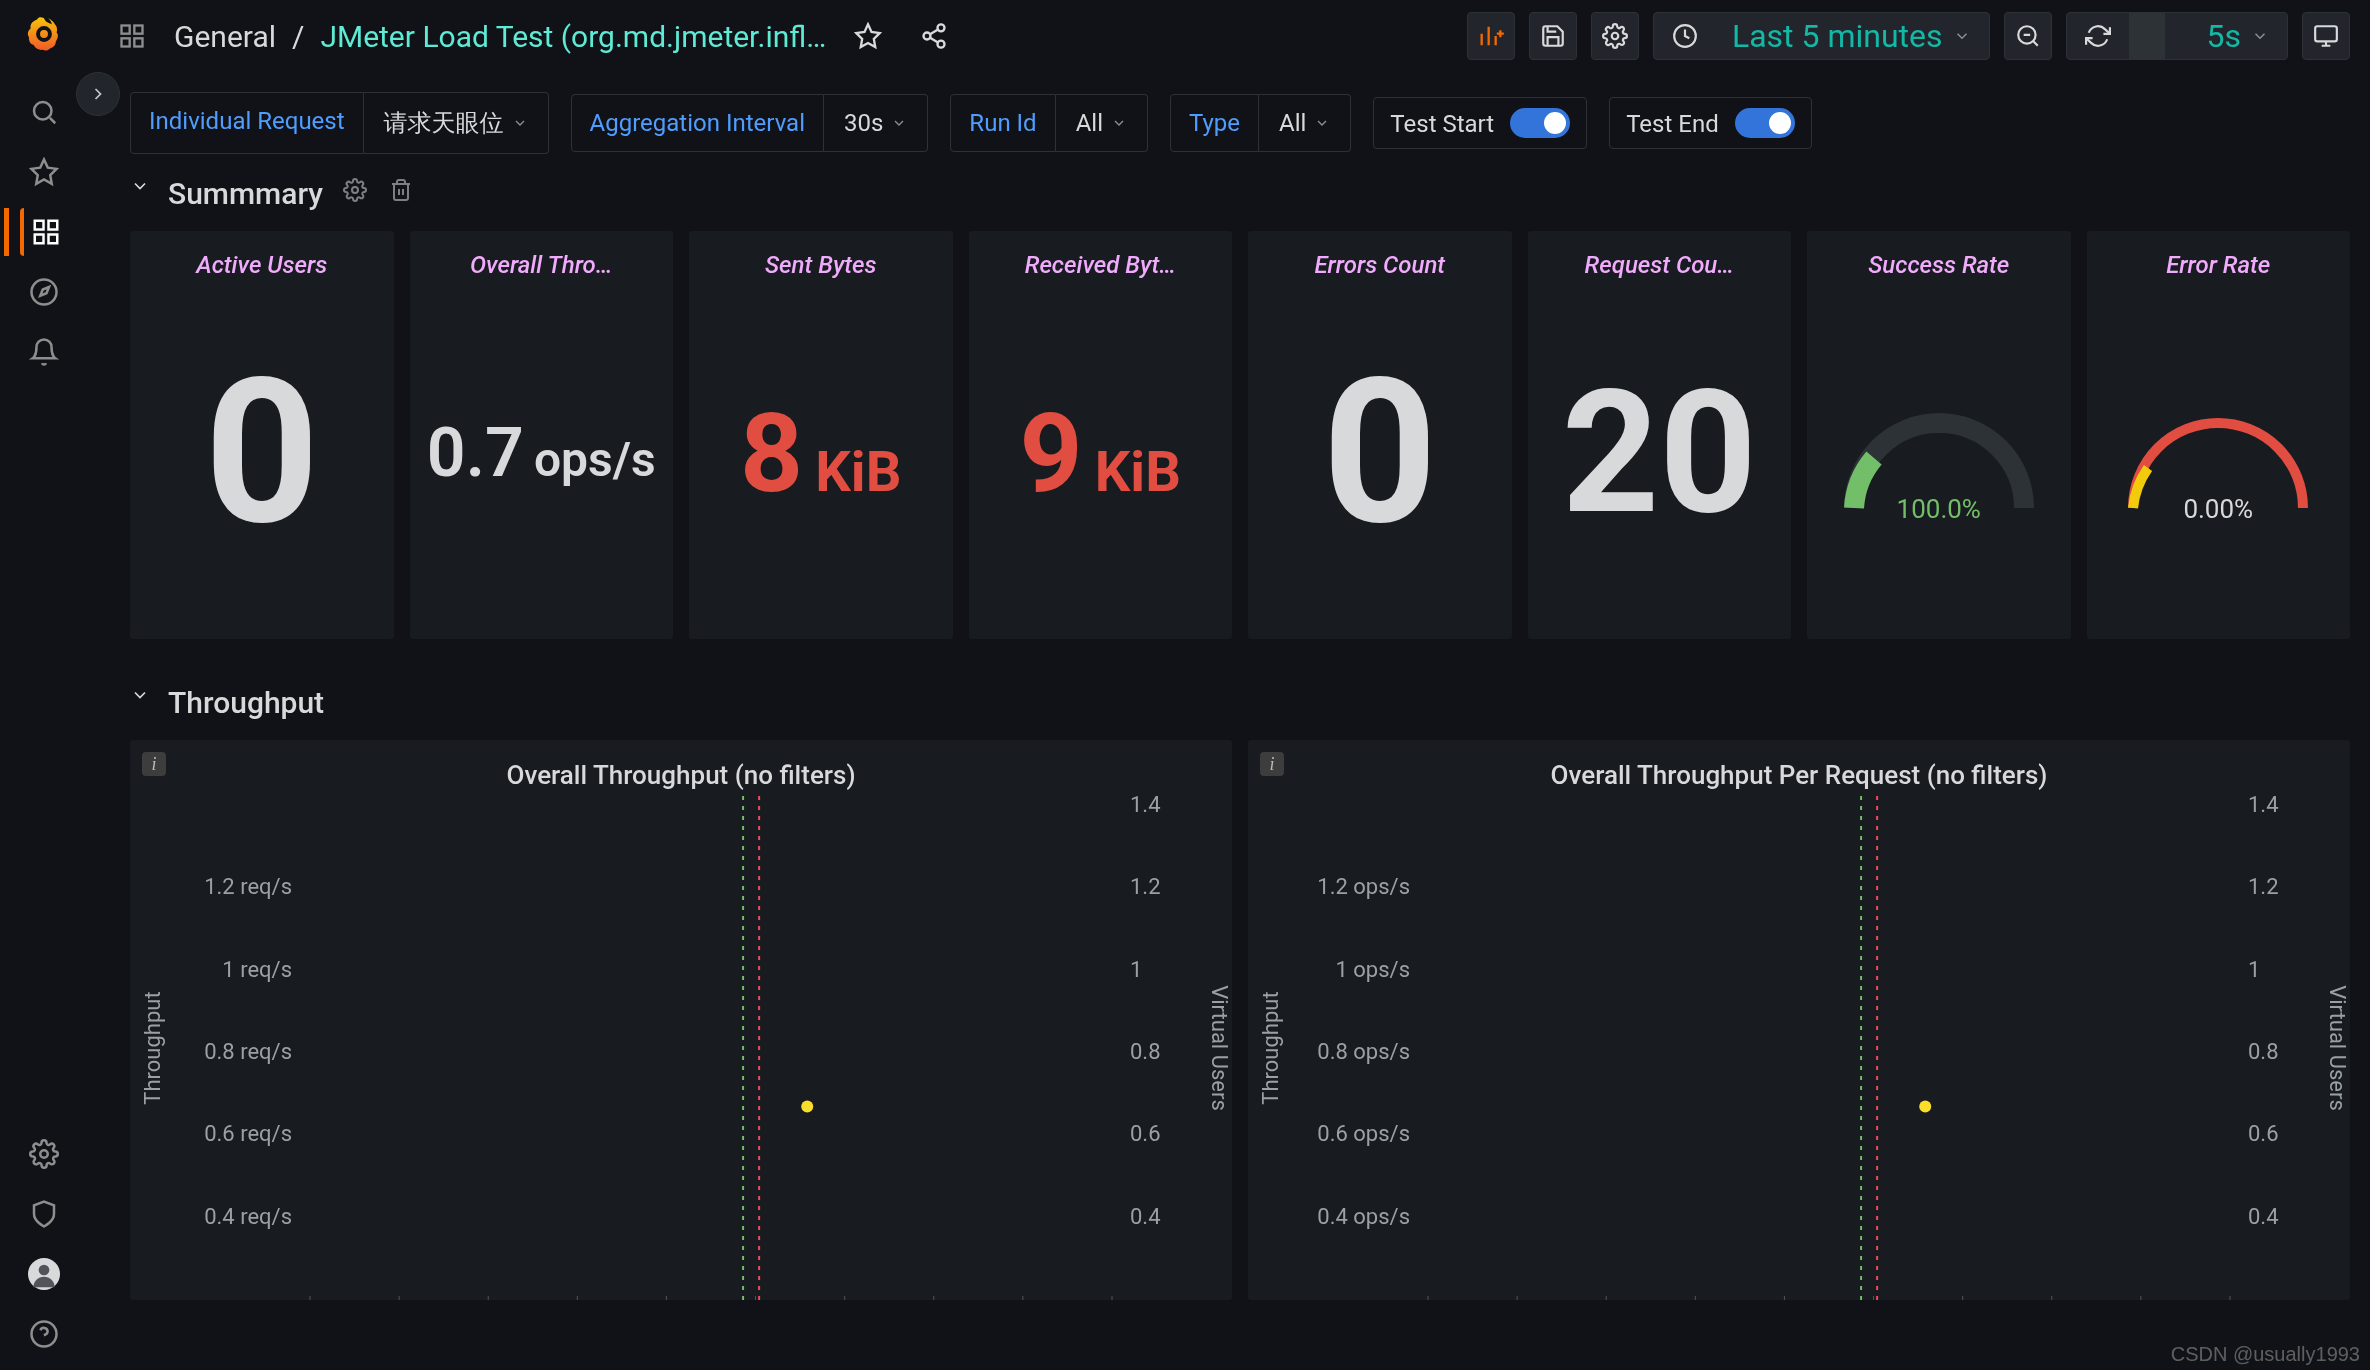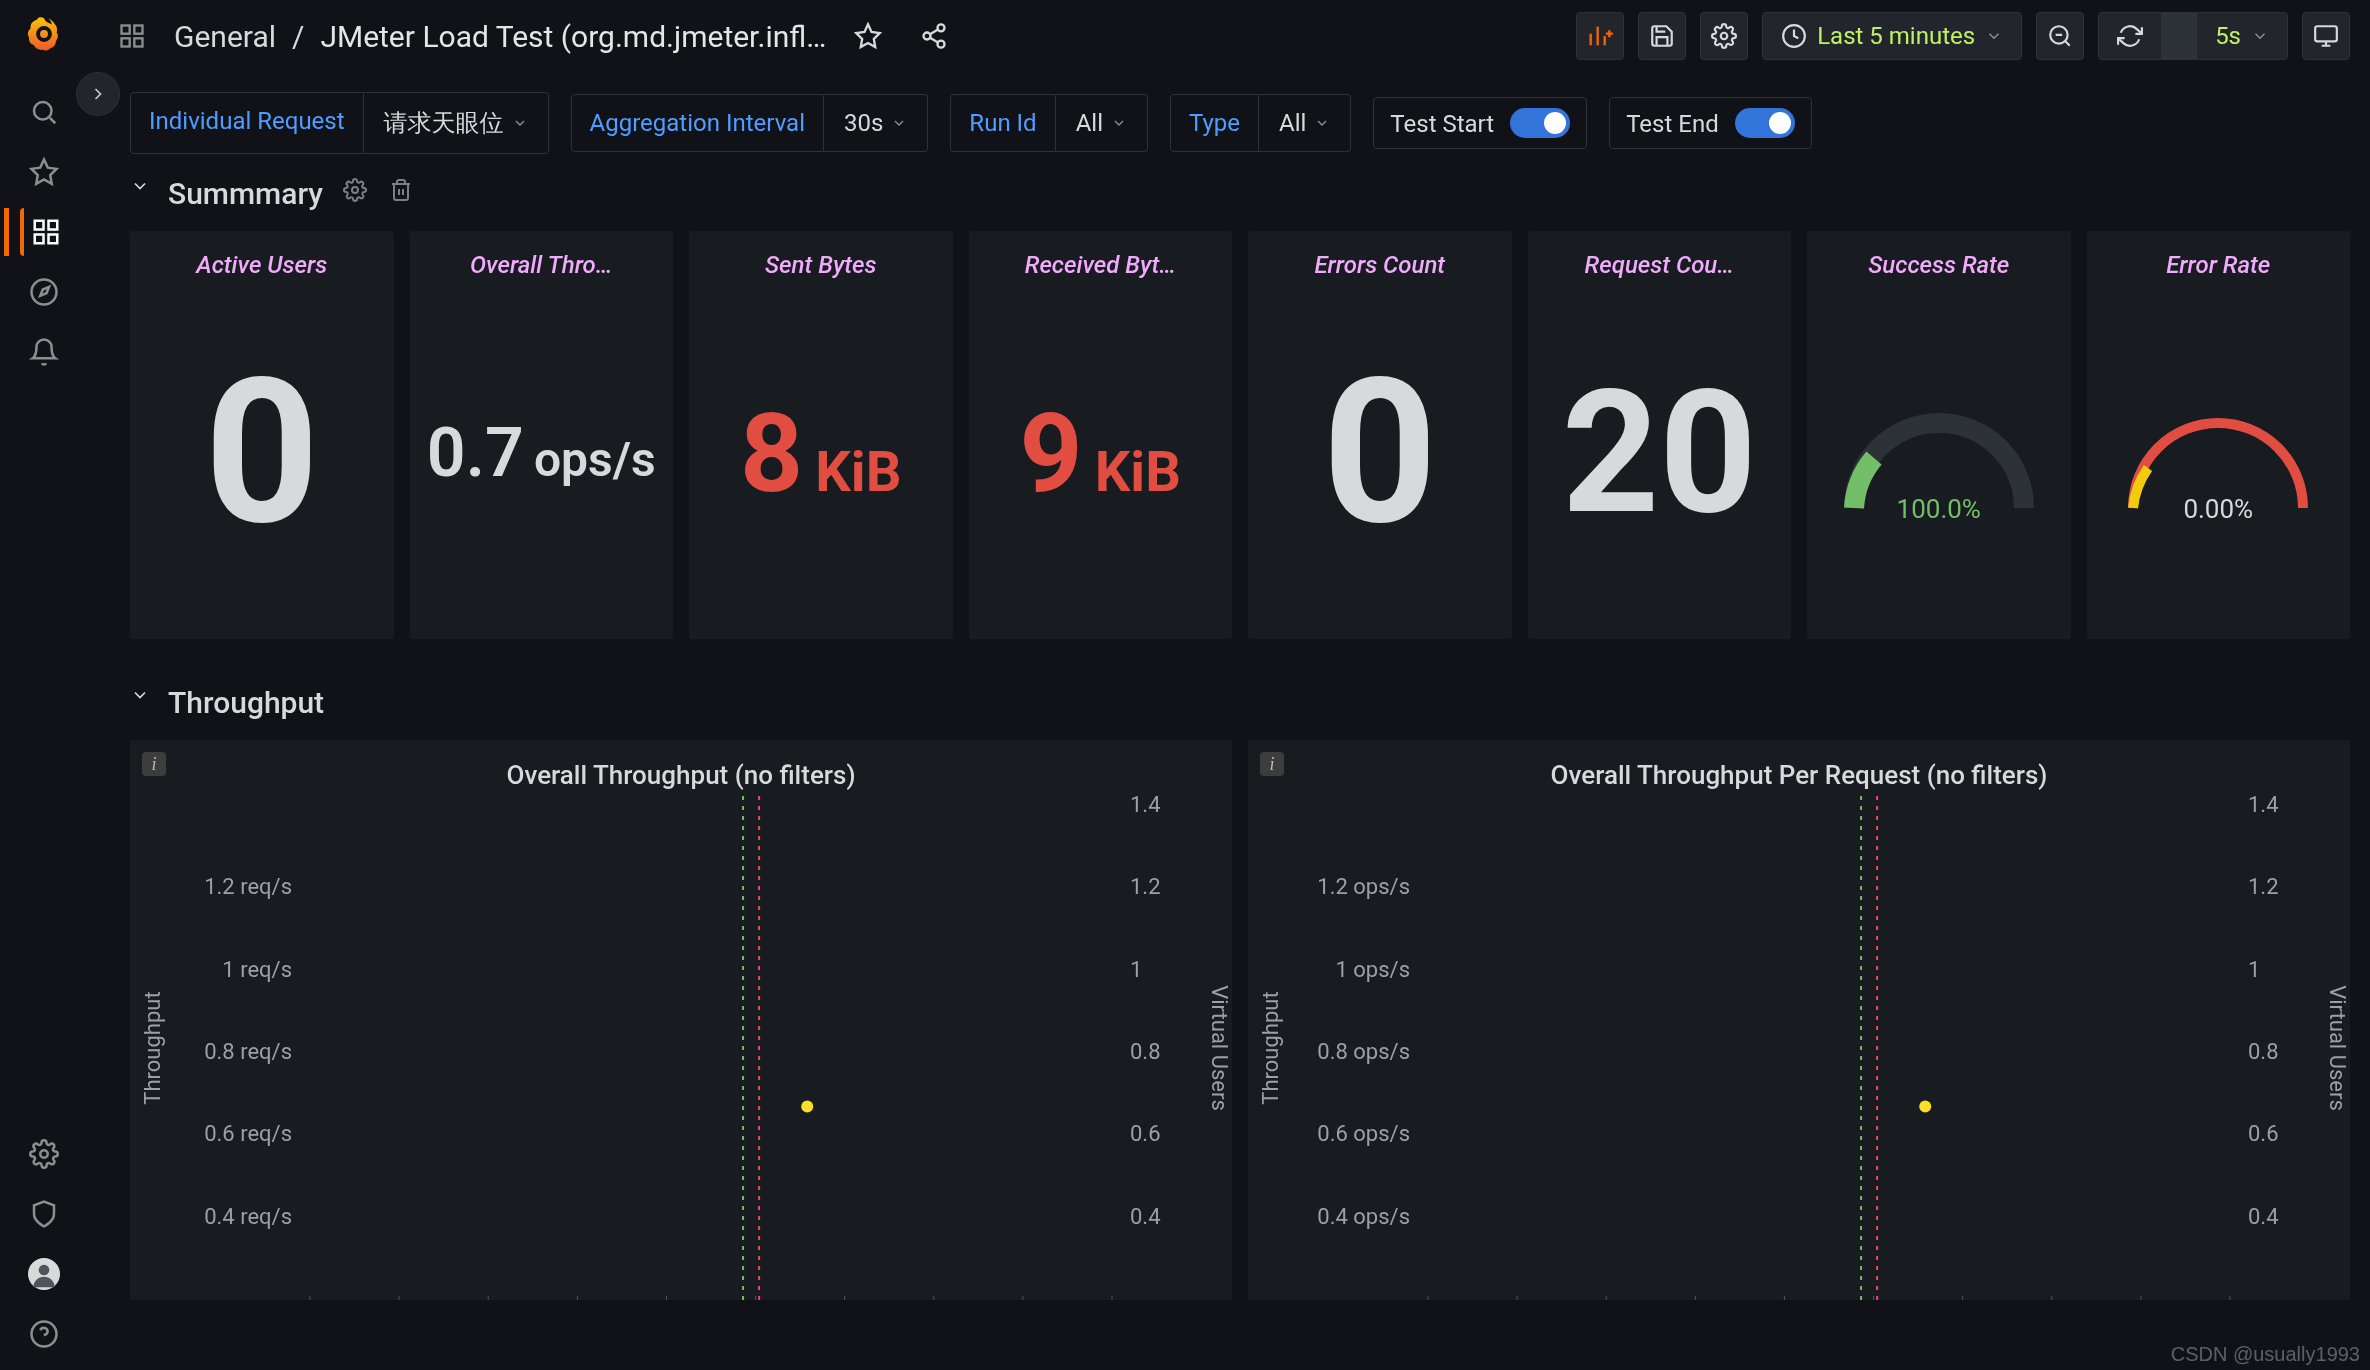--- a/index.html
+++ b/index.html
@@ -11,30 +11,30 @@
 .sidebar .nav-icon { width: 48px; height: 48px; display: flex; align-items: center; justify-content: center; border-radius: 4px; color: #8e8e8e; cursor: pointer; margin-bottom: 12px; }
 .sidebar .nav-icon.active { border-left: 4px solid #f46800; color: #fff; padding-left: 0; position: relative; }
 .sidebar .nav-icon.active::before { content:""; position:absolute; left:-20px; top:0; bottom:0; width:5px; background:#f46800; }
 .sidebar .spacer { flex: 1; }
 .sidebar-pop { position: absolute; left: 76px; top: 72px; width: 44px; height: 44px; background: #22252b; border-radius: 50%; display:flex; align-items:center; justify-content:center; color:#ccc; cursor:pointer; z-index:15; border:1px solid #2c3235;}
 svg { display:block; }
 
 
 .topbar { position: absolute; left: 88px; right: 0; top: 0; height: 72px; display: flex; align-items: center; padding: 0 20px; gap: 18px; background: #111217; z-index: 5;}
 .bc { display: flex; align-items: center; gap: 16px; min-width: 0; font-size: 30px; font-weight: 400; color: #d8d9da; }
-.bc .dash-link { color: #e5e5e5; white-space: nowrap; overflow: hidden; text-overflow: ellipsis; max-width: 780px; }
+.bc .dash-link { color: #5eead4; white-space: nowrap; overflow: hidden; text-overflow: ellipsis; max-width: 780px; }
 .bc .folder { color: #d8d9da; }
 .top-icon { width: 48px; height: 48px; display:flex; align-items:center; justify-content:center; color:#8e8e8e; border-radius:4px; cursor:pointer; }
 .top-icon.boxed { background:#22252b; border:1px solid #2c3235; }
 .top-right { margin-left: auto; display:flex; align-items:center; gap: 14px; }
 .btn-group { display:flex; align-items:center; background:#22252b; border:1px solid #2c3235; border-radius:4px; height:48px; }
 .btn-group > div { display:flex; align-items:center; gap:10px; padding:0 18px; height:100%; }
 .btn-group .sep { width:1px; background:#2c3235; height:100%; }
 .addpanel svg { stroke:#f46800; }
-.timelabel { font-size:24px; color:#bef264; white-space:nowrap; }
+.timelabel { font-size:32px; color:#14b8a6; white-space:nowrap;margin-left:24px; }
 
 
 .varbar { position:absolute; left: 130px; right: 20px; top: 88px; height: 70px; display:flex; align-items:center; gap: 22px; flex-wrap:nowrap; z-index:4;}
 .var-label { color:#4f9eff; font-size:24px; background:#111217; border:1px solid #2c3235; border-radius:4px 0 0 4px; padding:14px 18px; }
 .var-value { background:#111217; border:1px solid #2c3235; border-left:none; border-radius:0 4px 4px 0; padding:14px 20px; font-size:24px; color:#d8d9da; display:flex; align-items:center; gap:8px; }
 .var-wrap { display:flex; align-items:stretch; }
 .toggle-wrap { display:flex; align-items:flex-end; gap:16px; background:#111217; border:1px solid #2c3235; border-radius:4px; padding:10px 16px; }
 .toggle-lbl { font-size:24px; color:#d8d9da; white-space:nowrap; }
 .toggle { width:60px; height:30px; background:#3274d9; border-radius:15px; position:relative; }
 .toggle::after { content:""; position:absolute; right:4px; top:4px; width:22px; height:22px; background:#fff; border-radius:50%; }

